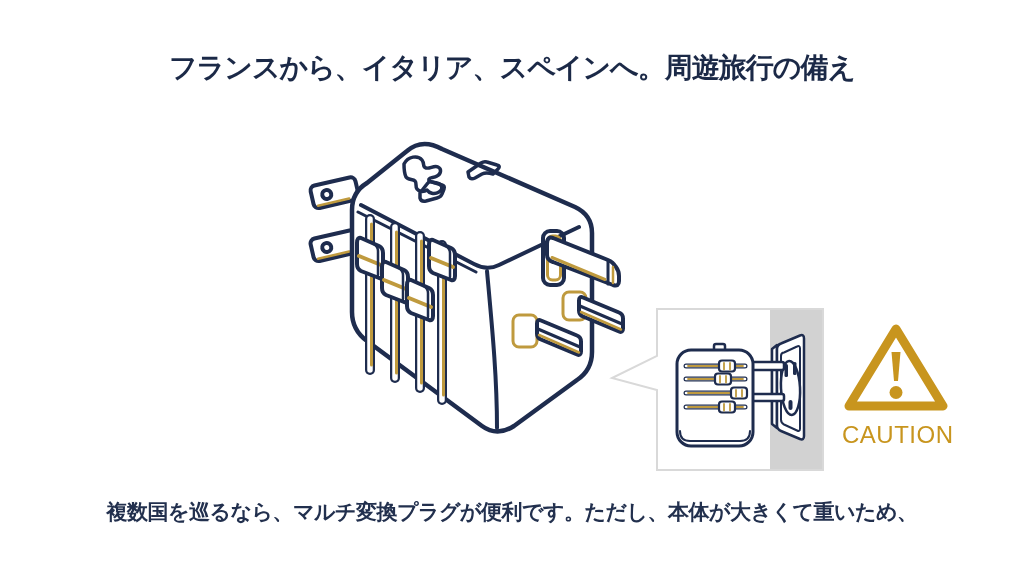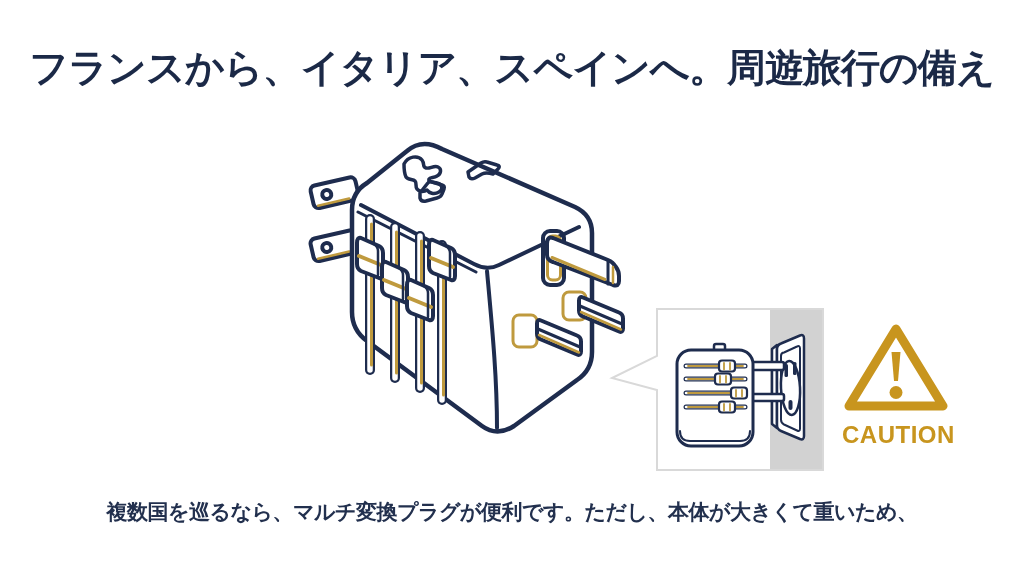--- a/index.html
+++ b/index.html
@@ -2,28 +2,28 @@
 <html><head>
 <meta charset="utf-8">
 <style>
   html,body { margin:0; padding:0; background:#ffffff; }
   .stage {
     position:relative; width:1024px; height:576px; overflow:hidden;
     background:#ffffff; font-family:"Liberation Sans", sans-serif;
   }
   .title {
     position:absolute; top:42px; left:0; width:1024px; margin:0;
-    text-align:center; font-size:39px; line-height:52px; font-weight:800;
+    text-align:center; font-size:28px; line-height:52px; font-weight:800;
     color:#1b2947; letter-spacing:-1px; white-space:nowrap;
   }
   .main-illo { position:absolute; left:291px; top:131px; }
   .inset-illo { position:absolute; left:600px; top:300px; }
   .caution { position:absolute; left:842px; top:320px; width:108px; text-align:center; }
   .caution-label {
-    margin-top:1px; font-size:24px; font-weight:700; color:#c8951e; letter-spacing:0.5px;
+    margin-top:1px; font-size:24px; font-weight:400; color:#c8951e; letter-spacing:0.5px;
   }
   .caption {
     position:absolute; left:0; top:497px; width:1024px; text-align:center;
     color:#22304e; font-size:21px; line-height:29px; font-weight:600; letter-spacing:-0.5px;
   }
   
   .gold  { stroke:#bf9a3e; }
 </style>
 </head>
 <body>

